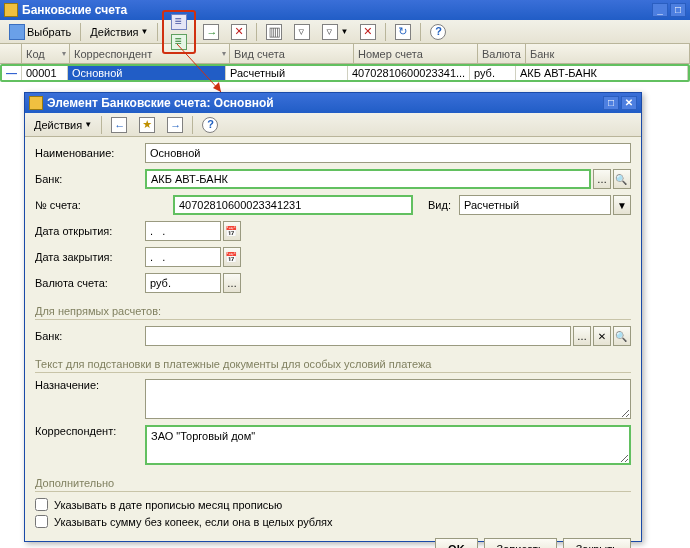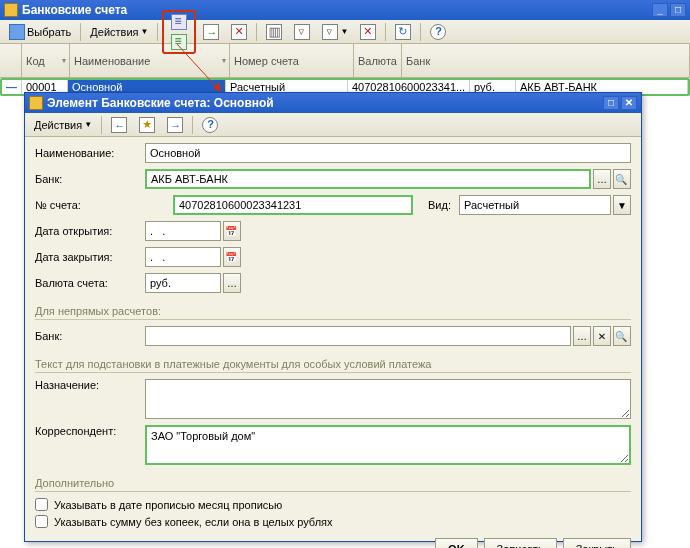--- a/index.html
+++ b/index.html
@@ -76,21 +76,21 @@
   .i-fwd{background:#fff;border:1px solid #808080;position:relative;}
   .i-fwd::after{content:"→";position:absolute;top:0;left:2px;color:#2060c0;font-size:11px;font-weight:bold;}
   .i-star{background:#fff;border:1px solid #808080;position:relative;}
   .i-star::after{content:"★";position:absolute;top:0;left:2px;color:#c09000;font-size:11px;}
   .redbox{border:2px solid #d03010;border-radius:3px;padding:0 2px;}
 
   .gridhead {
     display:flex;
     background:linear-gradient(#f6f4ea,#e6e3d3);
     border-bottom:1px solid #b9b59a;
-    height:34px;
+    height:20px;
     justify-content:center;
   }
   .gh {
     border-right:1px solid #b9b59a;
     padding:2px 4px;
     display:flex;align-items:center;
     position:relative;
     color:#505050;
   }
   .gh .drop{position:absolute;right:3px;font-size:8px;color:#808080;}
@@ -248,22 +248,25 @@
     </div>
 </div>
 
 <div class="gridhead">
   <div class="gh" style="width:22px"></div>
   <div class="gh" style="width:48px">
       <span>Код</span>
       <span class="drop">▾</span>
     </div>
   <div class="gh" style="width:160px">
-      <span>Наименование</span>
+      <span>Корреспондент</span>
       <span class="drop">▾</span>
+    </div>
+  <div class="gh" style="width:124px">
+      <span>Вид счета</span>
     </div>
   <div class="gh" style="width:124px">
       <span>Номер счета</span>
     </div>
   <div class="gh" style="width:48px">
       <span>Валюта</span>
     </div>
   <div class="gh" style="flex:1">
       <span>Банк</span>
     </div>

